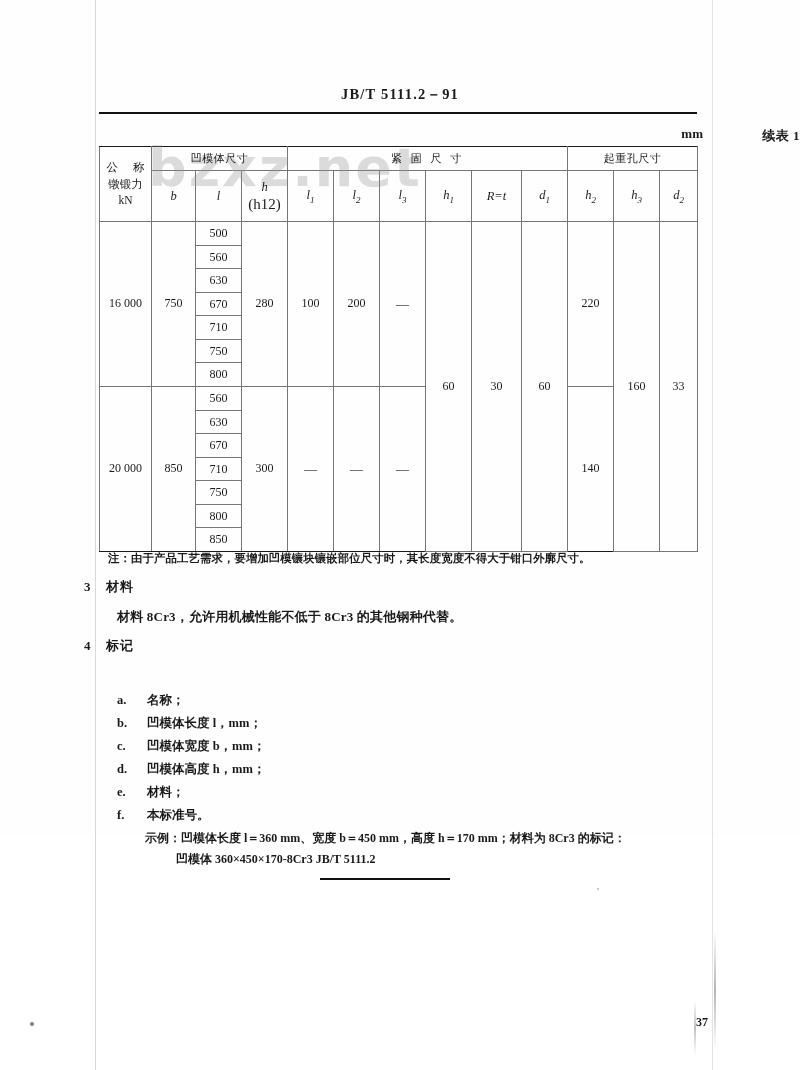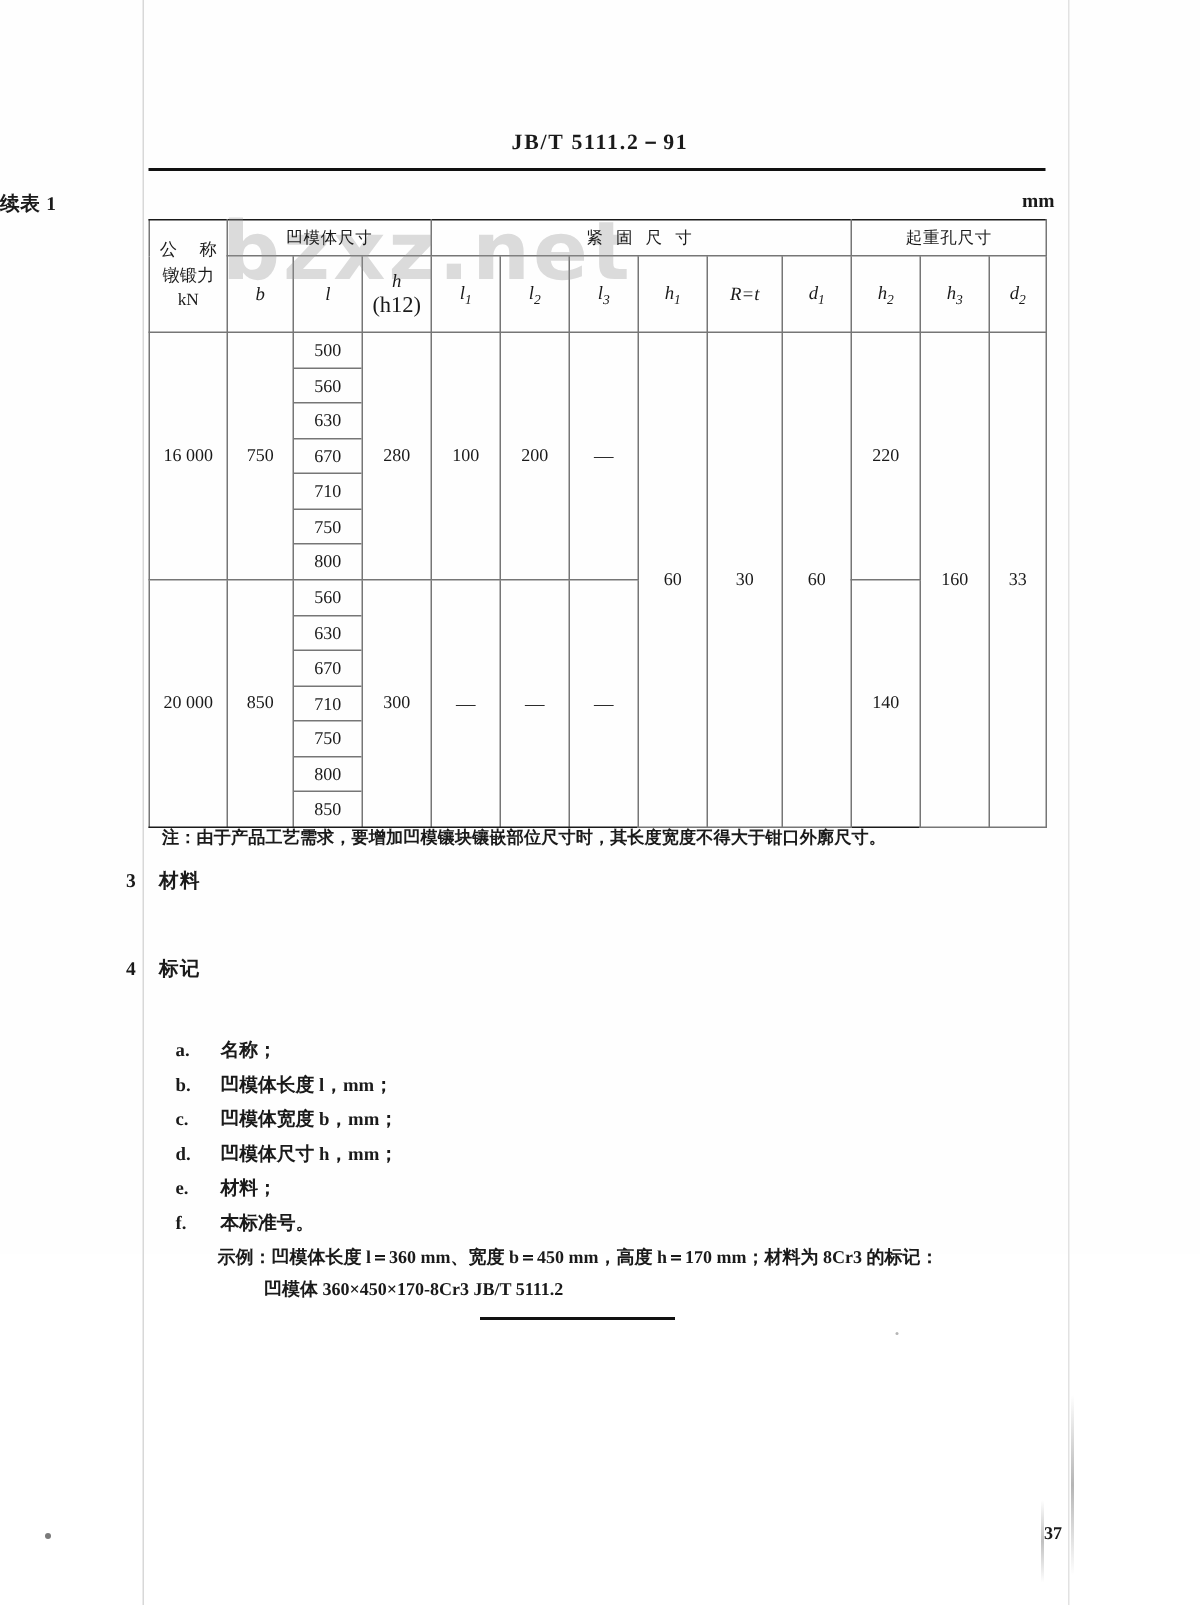--- a/index.html
+++ b/index.html
@@ -82,21 +82,21 @@
     left: 99px; top: 112px;
     width: 598px; height: 2px;
     background: #111;
   }
 
   
   .tbl-caption {
     position: absolute;
     left: 0; top: 127px;
     width: 800px;
-    text-align: left;
+    text-align: right;
     font-size: 13px;
     font-weight: 600;
     letter-spacing: .5px;
   }
   .unit-label {
     position: absolute;
     right: 97px; top: 126px;
     font-size: 13px;
     font-family: "Liberation Serif", serif;
     font-weight: 600;
@@ -334,36 +334,37 @@
         <td class="body-cell botline">140</td>
       </tr>
     </tbody>
   </table>
 
   <div class="note">注：由于产品工艺需求，要增加凹模镶块镶嵌部位尺寸时，其长度宽度不得大于钳口外廓尺寸。</div>
 
   <div class="sec-head" style="left:84px; top:578px;">
     <span class="num">3</span><span>材料</span>
   </div>
+  <div class="para" style="left:117px; top:608px;">材料 8Cr3，允许用机械性能不低于 8Cr3 的其他钢种代替。</div>
 
   <div class="sec-head" style="left:84px; top:637px;">
     <span class="num">4</span><span>标记</span>
   </div>
 
   <div class="item" style="left:117px; top:692px;">
     <span class="marker">a.</span><span>名称；</span>
   </div>
   <div class="item" style="left:117px; top:715px;">
     <span class="marker">b.</span><span>凹模体长度 l，mm；</span>
   </div>
   <div class="item" style="left:117px; top:738px;">
     <span class="marker">c.</span><span>凹模体宽度 b，mm；</span>
   </div>
   <div class="item" style="left:117px; top:761px;">
-    <span class="marker">d.</span><span>凹模体尺寸 h，mm；</span>
+    <span class="marker">d.</span><span>凹模体高度 h，mm；</span>
   </div>
   <div class="item" style="left:117px; top:784px;">
     <span class="marker">e.</span><span>材料；</span>
   </div>
   <div class="item" style="left:117px; top:807px;">
     <span class="marker">f.</span><span>本标准号。</span>
   </div>
 
   <div class="example" style="left:145px; top:830px;">示例：凹模体长度 l＝360 mm、宽度 b＝450 mm，高度 h＝170 mm；材料为 8Cr3 的标记：</div>
   <div class="example" style="left:176px; top:851px;">凹模体 360×450×170-8Cr3 JB/T 5111.2</div>

